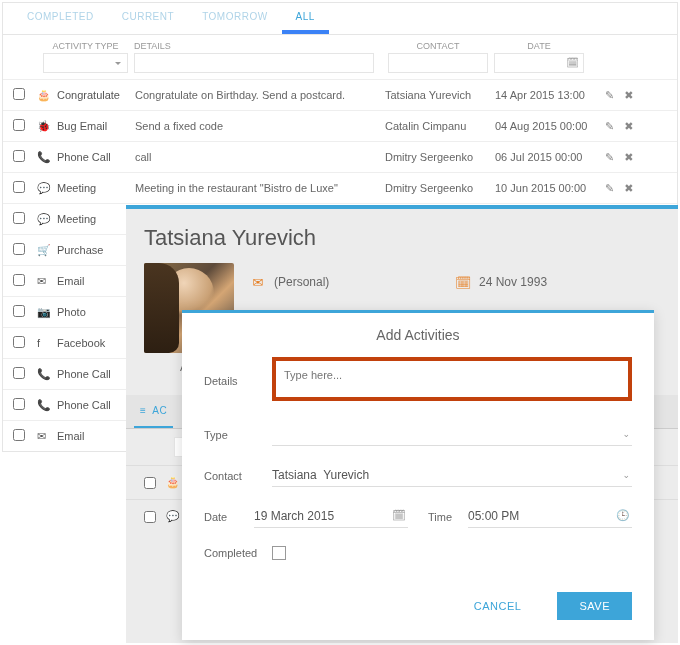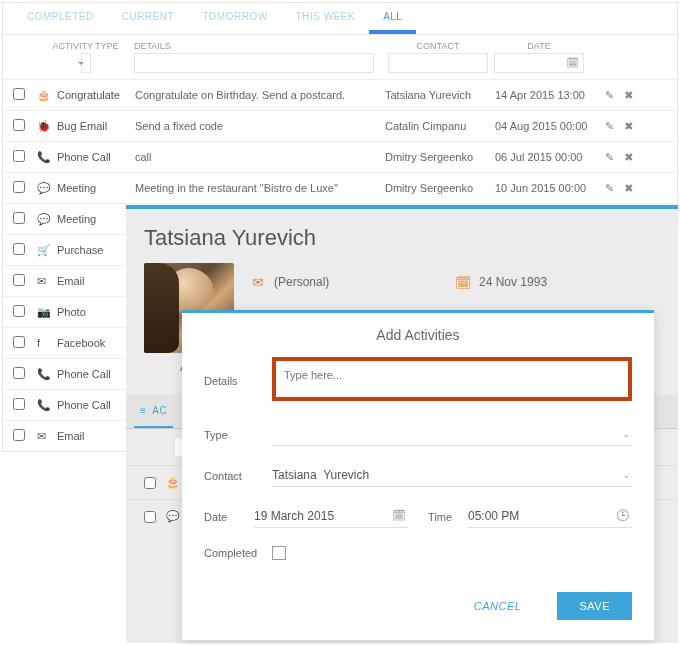--- a/index.html
+++ b/index.html
@@ -10,21 +10,21 @@
 
 
 .tabs { display: flex; border-bottom: 1px solid #e5e5e5; padding: 0 10px; }
 .tab { padding: 8px 14px; font-size: 10px; color: #b0d4e8; letter-spacing: 0.5px; cursor: pointer; }
 .tab.active { color: #3da5d9; border-bottom: 4px solid #3b82f6; }
 
 
 .filters { display: flex; padding: 6px 10px; gap: 6px; align-items: center; }
 .filter-label { font-size: 9px; color: #999; text-align: center; margin-bottom: 2px; }
 .filter-col { display: flex; flex-direction: column; }
-.filter-col.type { width: 85px; align-items: center; }
+.filter-col.type { width: 85px; }
 .filter-col.details { width: 240px; }
 .filter-col.contact { width: 100px; margin-left: 8px; }
 .filter-col.date { width: 90px; }
 .input { border: 1px solid #e5e5e5; height: 20px; font-size: 11px; padding: 0 4px; background: #fff; }
 .select { position: relative; }
 .select::after { content: ""; position: absolute; right: 6px; top: 8px; border: 3px solid transparent; border-top-color: #999; }
 .date-input { position: relative; }
 .date-input .cal-icon { position: absolute; right: 4px; top: 3px; font-size: 10px; color: #888; }
 
 
@@ -78,34 +78,33 @@
 .underline-wrap .cal { position: absolute; right: 2px; top: 4px; font-size: 11px; color: #888; }
 .underline-wrap .clock { position: absolute; right: 2px; top: 4px; font-size: 11px; color: #888; }
 
 .dt-row { display: flex; align-items: center; gap: 20px; margin-bottom: 18px; }
 .dt-row .half { display: flex; align-items: center; flex: 1; }
 .dt-row .form-label { width: 50px; }
 .dt-row .half:last-child .form-label { width: 40px; }
 
 .modal-footer { display: flex; justify-content: flex-end; gap: 14px; padding: 14px 22px 20px; }
 .btn { padding: 8px 22px; font-size: 11px; letter-spacing: 0.5px; border: none; cursor: pointer; }
-.btn-cancel { background: transparent; color: #3da5d9; font-style: italic; }
+.btn-cancel { background: transparent; color: #3da5d9; }
 .btn-save { background: #3da5d9; color: #fff; }
 
 .cb-box { width: 14px; height: 14px; border: 1px solid #999; display: inline-block; }
 </style>
 </head>
 <body>
 
 <div class="panel">
   <div class="tabs">
     <div class="tab">COMPLETED</div>
     <div class="tab">CURRENT</div>
     <div class="tab">TOMORROW</div>
-    <div class="tab">THIS WEEK</div>
     <div class="tab active">ALL</div>
   </div>
 
   <div class="filters">
     <div style="width:24px"></div>
     <div class="filter-col type">
       <div class="filter-label">ACTIVITY TYPE</div>
       <div class="input select"></div>
     </div>
     <div class="filter-col details">

